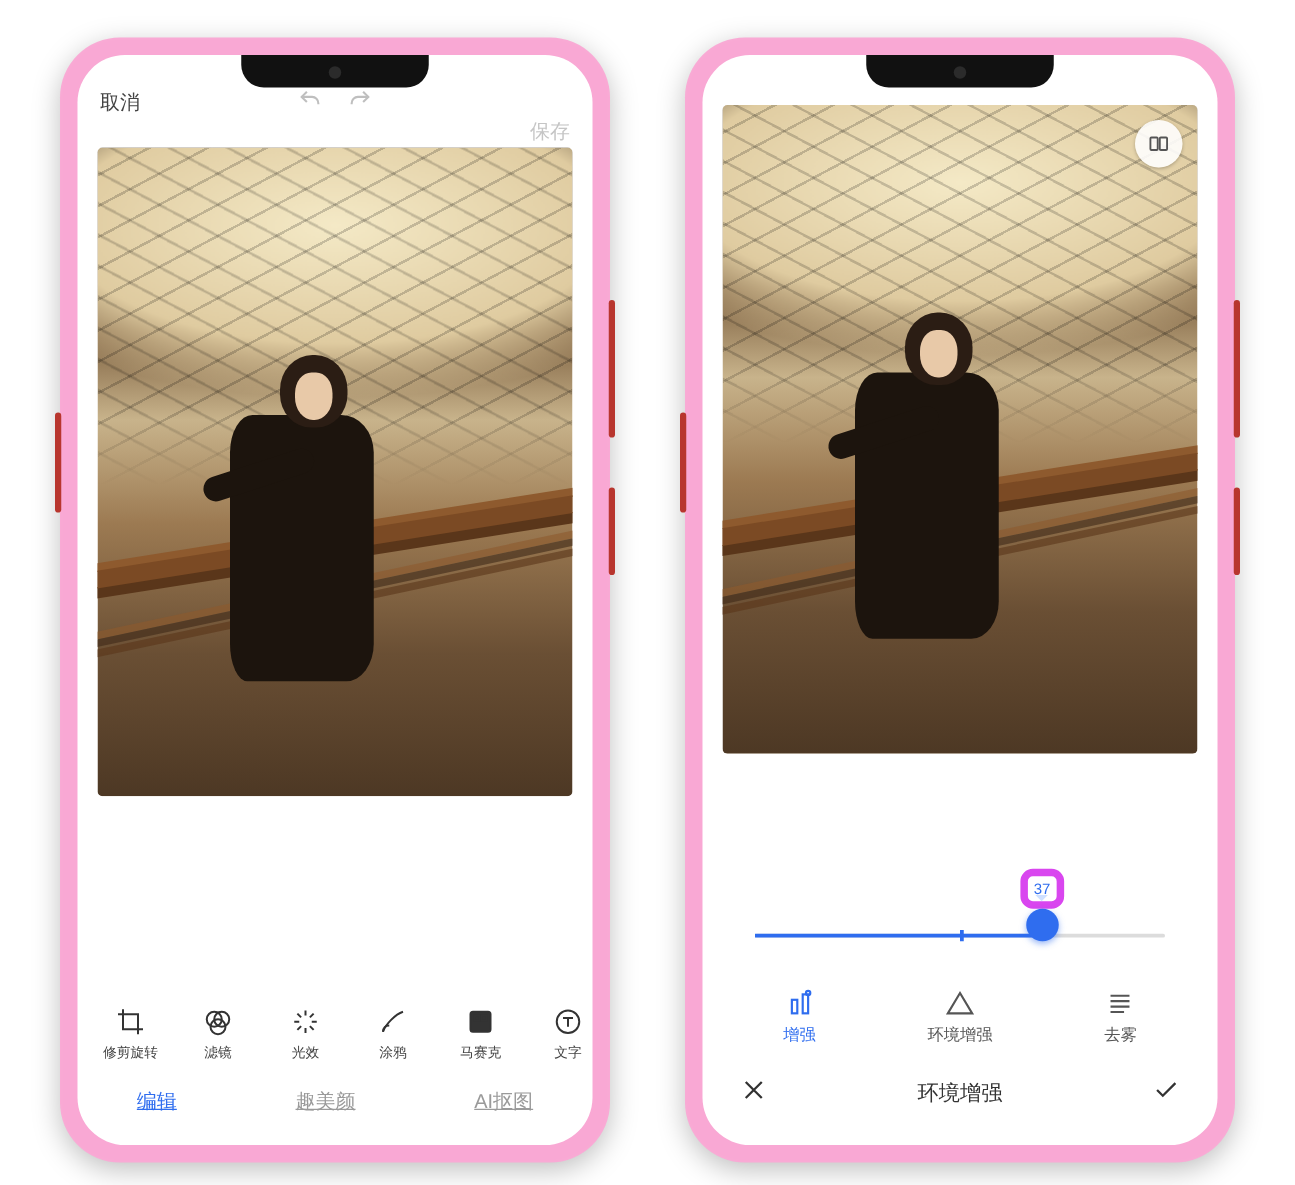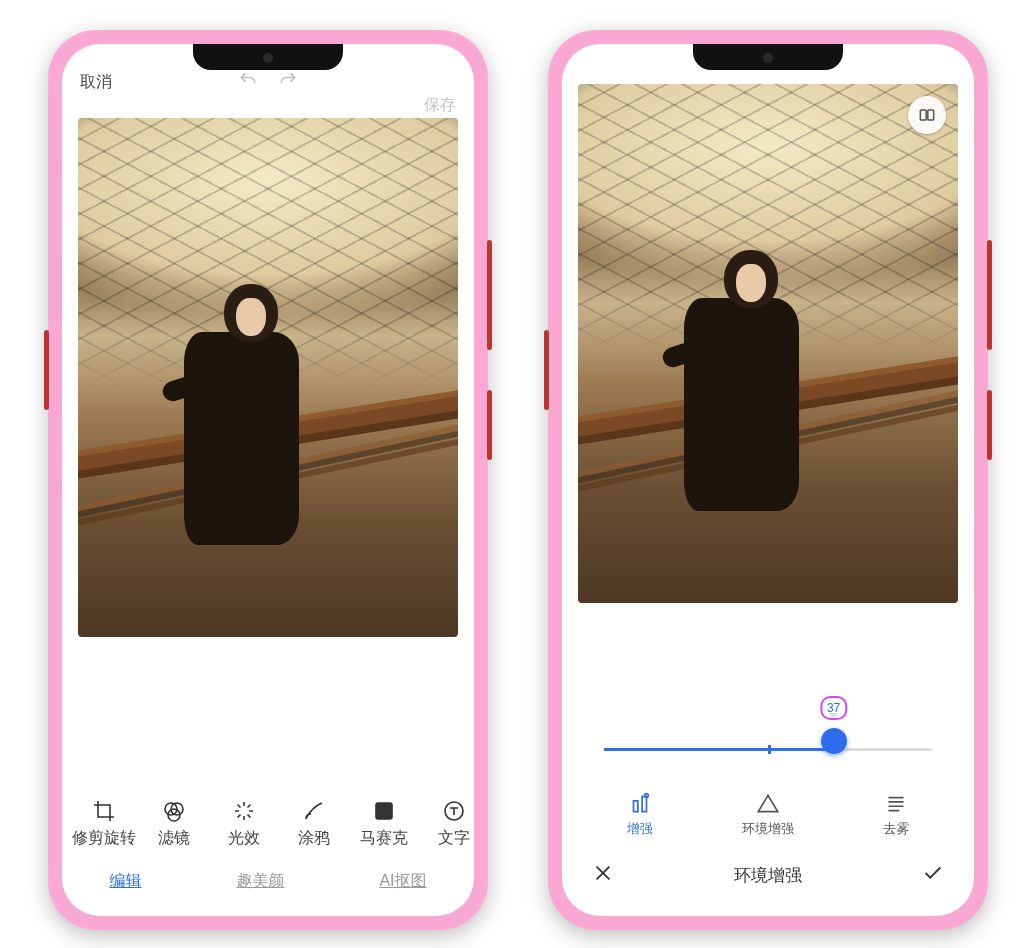--- a/index.html
+++ b/index.html
@@ -160,21 +160,21 @@
   .toolrow {
     display:flex;
     padding: 10px 8px 6px;
     gap:2px;
     overflow-x:auto;
   }
   .tool {
     flex:1 0 68px;
     min-width:60px;
     text-align:center;
-    font-size:16px;
+    font-size:11px;
     color:#444;
     font-family:Liberation Serif, serif;
   }
   .tool .ticon{
     height:34px; display:flex; align-items:center; justify-content:center;
     color:#333;
   }
   .tool .ticon svg{ width:24px; height:24px; stroke:#333; fill:none; stroke-width:1.6; }
   .tool:nth-child(5) .ticon svg rect{ fill:#333; }
 
@@ -213,21 +213,21 @@
     position:absolute; top:10px;
     width:26px; height:26px; border-radius:50%;
     background:#2f6def;
     box-shadow:0 2px 5px rgba(47,109,239,.5);
     transform:translateX(-50%);
   }
   .bubble{
     position:absolute; top:-22px;
     transform:translateX(-50%);
     font-size:12px; color:#2f6def; font-weight:500;
-    background:#fff; border:2px solid #d946ef;
+    background:#fff; border:6px solid #d946ef;
     padding:3px 5px; border-radius:10px 10px 10px 10px;
   }
   .bubble::after{
     content:"";
     position:absolute; bottom:-5px; left:50%;
     margin-left:-5px;
     border:5px solid transparent;
     border-top-color:#cfe0ff;
   }
 

